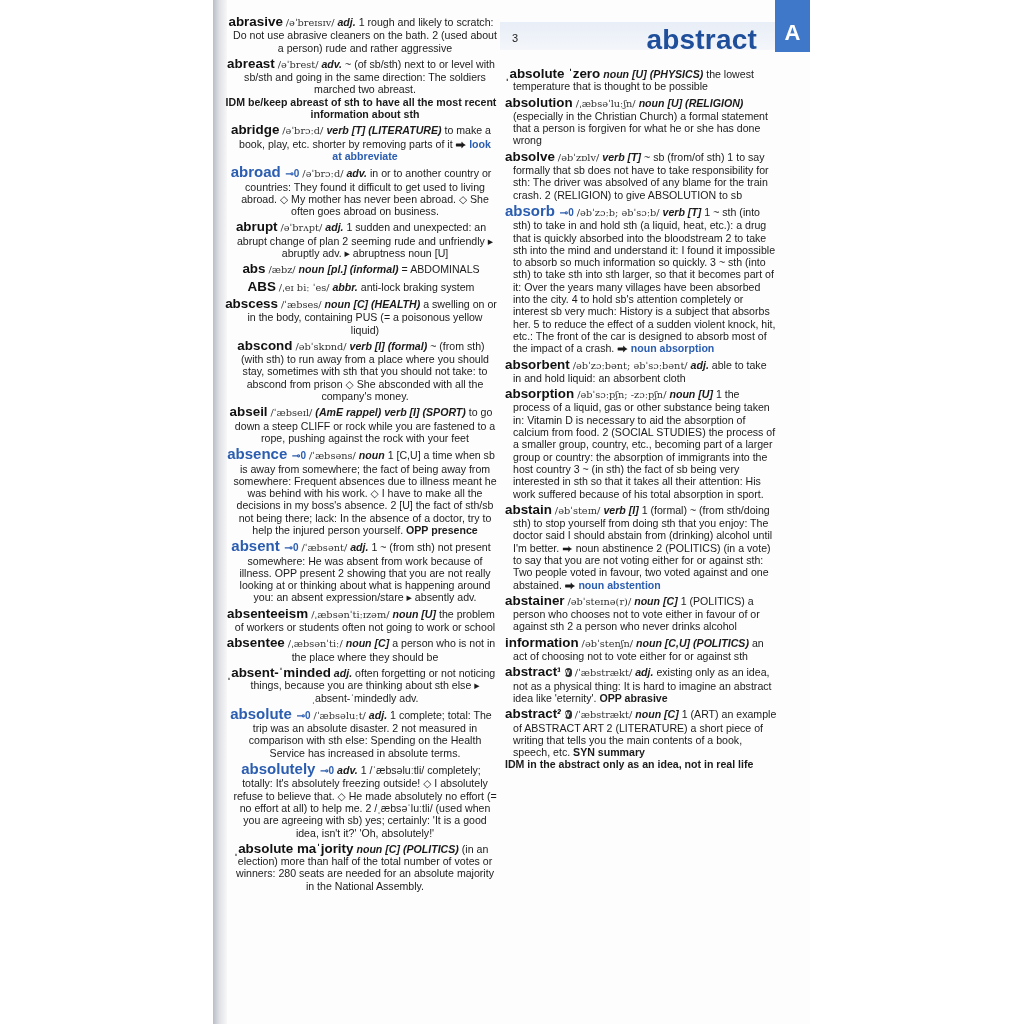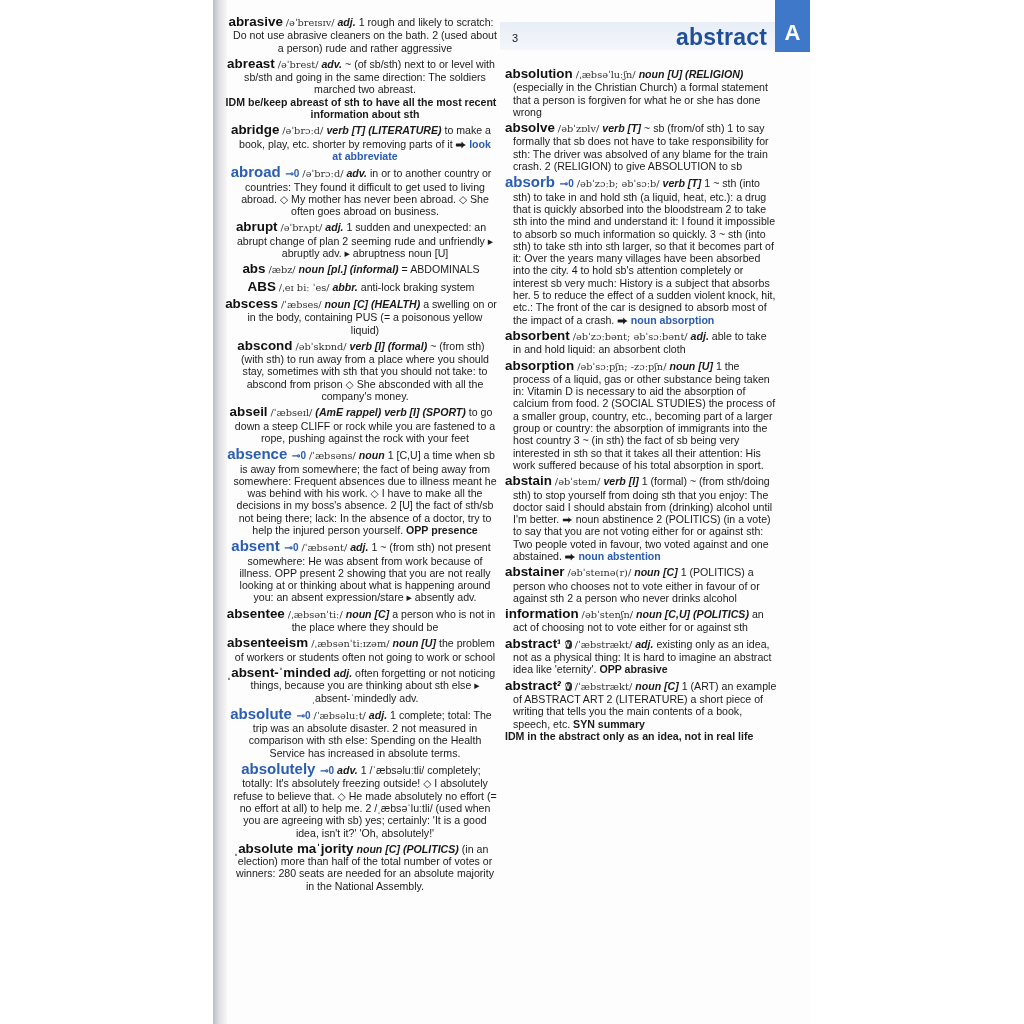--- a/index.html
+++ b/index.html
@@ -3,21 +3,21 @@
 <meta charset="utf-8">
 <style>
   html, body { margin:0; padding:0; }
   body { width:1024px; height:1024px; background:#ffffff; position:relative; overflow:hidden; font-family:"Liberation Sans", sans-serif; }
   .page { position:absolute; left:213px; top:0; width:597px; height:1024px; background:#fdfdfd; }
   .gutter { position:absolute; left:213px; top:0; width:14px; height:1024px;
     background:linear-gradient(to right,#b9bdc6 0%,#dfe1e6 45%,#f7f7f8 100%); }
   .header-band { position:absolute; left:500px; top:22px; width:275px; height:28px;
     background:linear-gradient(to bottom,#e8eef7,#f4f6fa); }
   .page-number { position:absolute; left:512px; top:32px; font-size:11px; color:#222; }
-  .guide-word { position:absolute; right:257px; top:24px; font-size:23px; font-weight:bold; color:#1f4f9a; letter-spacing:0.2px; }
+  .guide-word { position:absolute; right:267px; top:24px; font-size:28px; font-weight:bold; color:#1f4f9a; letter-spacing:0.2px; }
   .letter-tab { position:absolute; left:775px; top:0; width:35px; height:52px; background:#3f78c8;
     color:#fff; font-weight:bold; font-size:22px; display:flex; align-items:flex-end; justify-content:center; padding-bottom:6px; box-sizing:border-box; }
   .col { position:absolute; font-size:10.6px; line-height:12.3px; color:#1b1b1b; }
   .col.left { left:225px; top:16px; width:272px;text-align:center; }
   .col.right { left:505px; top:68px; width:272px; }
   .entry { margin-bottom:4px; text-indent:-8px; padding-left:8px; }
   .hw { font-weight:bold; font-size:13.4px; color:#111; }
   .hw.key { color:#2b5db0; font-size:15px; }
   .key-icon { color:#2b5db0; font-weight:bold; font-size:10px; margin-left:2px; }
   .pron { font-family:"DejaVu Serif", serif; font-size:9.8px; color:#333; }
@@ -43,28 +43,29 @@
     <div class="entry"><span class="hw">abridge</span> <span class="pron">/əˈbrɔːd/</span> <span class="pos">verb [T] (LITERATURE)</span> <span>to make a book, play, etc. shorter by removing parts of it</span> <span class="b">⮕ </span><span class="blue">look at abbreviate</span></div>
     <div class="entry"><span class="hw key">abroad</span><span class="key-icon"> ⊸0</span> <span class="pron">/əˈbrɔːd/</span> <span class="pos">adv.</span> <span>in or to another country or countries: They found it difficult to get used to living abroad. ◇ My mother has never been abroad. ◇ She often goes abroad on business.</span></div>
     <div class="entry"><span class="hw">abrupt</span> <span class="pron">/əˈbrʌpt/</span> <span class="pos">adj.</span> <span>1 sudden and unexpected: an abrupt change of plan 2 seeming rude and unfriendly ▸ abruptly adv. ▸ abruptness noun [U]</span></div>
     <div class="entry"><span class="hw">abs</span> <span class="pron">/æbz/</span> <span class="pos">noun [pl.] (informal)</span> <span>= ABDOMINALS</span></div>
     <div class="entry"><span class="hw">ABS</span> <span class="pron">/ˌeɪ biː ˈes/</span> <span class="pos">abbr.</span> <span>anti-lock braking system</span></div>
     <div class="entry"><span class="hw">abscess</span> <span class="pron">/ˈæbses/</span> <span class="pos">noun [C] (HEALTH)</span> <span>a swelling on or in the body, containing PUS (= a poisonous yellow liquid)</span></div>
     <div class="entry"><span class="hw">abscond</span> <span class="pron">/əbˈskɒnd/</span> <span class="pos">verb [I] (formal)</span> <span>~ (from sth) (with sth) to run away from a place where you should stay, sometimes with sth that you should not take: to abscond from prison ◇ She absconded with all the company's money.</span></div>
     <div class="entry"><span class="hw">abseil</span> <span class="pron">/ˈæbseɪl/</span> <span class="pos">(AmE rappel) verb [I] (SPORT)</span> <span>to go down a steep CLIFF or rock while you are fastened to a rope, pushing against the rock with your feet</span></div>
     <div class="entry"><span class="hw key">absence</span><span class="key-icon"> ⊸0</span> <span class="pron">/ˈæbsəns/</span> <span class="pos">noun</span> <span>1 [C,U] a time when sb is away from somewhere; the fact of being away from somewhere: Frequent absences due to illness meant he was behind with his work. ◇ I have to make all the decisions in my boss's absence. 2 [U] the fact of sth/sb not being there; lack: In the absence of a doctor, try to help the injured person yourself.</span> <span class="b">OPP presence</span></div>
     <div class="entry"><span class="hw key">absent</span><span class="key-icon"> ⊸0</span> <span class="pron">/ˈæbsənt/</span> <span class="pos">adj.</span> <span>1 ~ (from sth) not present somewhere: He was absent from work because of illness. OPP present 2 showing that you are not really looking at or thinking about what is happening around you: an absent expression/stare ▸ absently adv.</span></div>
+    <div class="entry"><span class="hw">absenteeism</span> <span class="pron">/ˌæbsənˈtiːɪzəm/</span> <span class="pos">noun [U]</span> <span>the problem of workers or students often not going to work or school</span></div>
     <div class="entry"><span class="hw">absentee</span> <span class="pron">/ˌæbsənˈtiː/</span> <span class="pos">noun [C]</span> <span>a person who is not in the place where they should be</span></div>
-    <div class="entry"><span class="hw">absenteeism</span> <span class="pron">/ˌæbsənˈtiːɪzəm/</span> <span class="pos">noun [U]</span> <span>the problem of workers or students often not going to work or school</span></div>
     <div class="entry"><span class="hw">ˌabsent-ˈminded</span> <span class="pos">adj.</span> <span>often forgetting or not noticing things, because you are thinking about sth else ▸ ˌabsent-ˈmindedly adv.</span></div>
     <div class="entry"><span class="hw key">absolute</span><span class="key-icon"> ⊸0</span> <span class="pron">/ˈæbsəluːt/</span> <span class="pos">adj.</span> <span>1 complete; total: The trip was an absolute disaster. 2 not measured in comparison with sth else: Spending on the Health Service has increased in absolute terms.</span></div>
     <div class="entry"><span class="hw key">absolutely</span><span class="key-icon"> ⊸0</span> <span class="pos">adv.</span> <span>1 /ˈæbsəluːtli/ completely; totally: It's absolutely freezing outside! ◇ I absolutely refuse to believe that. ◇ He made absolutely no effort (= no effort at all) to help me. 2 /ˌæbsəˈluːtli/ (used when you are agreeing with sb) yes; certainly: 'It is a good idea, isn't it?' 'Oh, absolutely!'</span></div>
     <div class="entry"><span class="hw">ˌabsolute maˈjority</span> <span class="pos">noun [C] (POLITICS)</span> <span>(in an election) more than half of the total number of votes or winners: 280 seats are needed for an absolute majority in the National Assembly.</span></div>
   </div>
 <div class="col right" id="rightcol">
+    <div class="entry"><span class="hw">ˌabsolute ˈzero</span> <span class="pos">noun [U] (PHYSICS)</span> <span>the lowest temperature that is thought to be possible</span></div>
     <div class="entry"><span class="hw">absolution</span> <span class="pron">/ˌæbsəˈluːʃn/</span> <span class="pos">noun [U] (RELIGION)</span> <span>(especially in the Christian Church) a formal statement that a person is forgiven for what he or she has done wrong</span></div>
     <div class="entry"><span class="hw">absolve</span> <span class="pron">/əbˈzɒlv/</span> <span class="pos">verb [T]</span> <span>~ sb (from/of sth) 1 to say formally that sb does not have to take responsibility for sth: The driver was absolved of any blame for the train crash. 2 (RELIGION) to give ABSOLUTION to sb</span></div>
     <div class="entry"><span class="hw key">absorb</span><span class="key-icon"> ⊸0</span> <span class="pron">/əbˈzɔːb; əbˈsɔːb/</span> <span class="pos">verb [T]</span> <span>1 ~ sth (into sth) to take in and hold sth (a liquid, heat, etc.): a drug that is quickly absorbed into the bloodstream 2 to take sth into the mind and understand it: I found it impossible to absorb so much information so quickly. 3 ~ sth (into sth) to take sth into sth larger, so that it becomes part of it: Over the years many villages have been absorbed into the city. 4 to hold sb's attention completely or interest sb very much: History is a subject that absorbs her. 5 to reduce the effect of a sudden violent knock, hit, etc.: The front of the car is designed to absorb most of the impact of a crash.</span> <span class="b">⮕ </span><span class="blue">noun absorption</span></div>
     <div class="entry"><span class="hw">absorbent</span> <span class="pron">/əbˈzɔːbənt; əbˈsɔːbənt/</span> <span class="pos">adj.</span> <span>able to take in and hold liquid: an absorbent cloth</span></div>
     <div class="entry"><span class="hw">absorption</span> <span class="pron">/əbˈsɔːpʃn; -zɔːpʃn/</span> <span class="pos">noun [U]</span> <span>1 the process of a liquid, gas or other substance being taken in: Vitamin D is necessary to aid the absorption of calcium from food. 2 (SOCIAL STUDIES) the process of a smaller group, country, etc., becoming part of a larger group or country: the absorption of immigrants into the host country 3 ~ (in sth) the fact of sb being very interested in sth so that it takes all their attention: His work suffered because of his total absorption in sport.</span></div>
     <div class="entry"><span class="hw">abstain</span> <span class="pron">/əbˈsteɪn/</span> <span class="pos">verb [I]</span> <span>1 (formal) ~ (from sth/doing sth) to stop yourself from doing sth that you enjoy: The doctor said I should abstain from (drinking) alcohol until I'm better. ⮕ noun abstinence 2 (POLITICS) (in a vote) to say that you are not voting either for or against sth: Two people voted in favour, two voted against and one abstained.</span> <span class="b">⮕ </span><span class="blue">noun abstention</span></div>
     <div class="entry"><span class="hw">abstainer</span> <span class="pron">/əbˈsteɪnə(r)/</span> <span class="pos">noun [C]</span> <span>1 (POLITICS) a person who chooses not to vote either in favour of or against sth 2 a person who never drinks alcohol</span></div>
     <div class="entry"><span class="hw">information</span> <span class="pron">/əbˈstenʃn/</span> <span class="pos">noun [C,U] (POLITICS)</span> <span>an act of choosing not to vote either for or against sth</span></div>
     <div class="entry"><span class="hw">abstract¹</span> <span class="tag aw">AW</span> <span class="pron">/ˈæbstrækt/</span> <span class="pos">adj.</span> <span>existing only as an idea, not as a physical thing: It is hard to imagine an abstract idea like 'eternity'.</span> <span class="b">OPP abrasive</span></div>
     <div class="entry"><span class="hw">abstract²</span> <span class="tag aw">AW</span> <span class="pron">/ˈæbstrækt/</span> <span class="pos">noun [C]</span> <span>1 (ART) an example of ABSTRACT ART 2 (LITERATURE) a short piece of writing that tells you the main contents of a book, speech, etc.</span> <span class="b">SYN summary</span><div><span class="b">IDM in the abstract only as an idea, not in real life</span></div></div>

